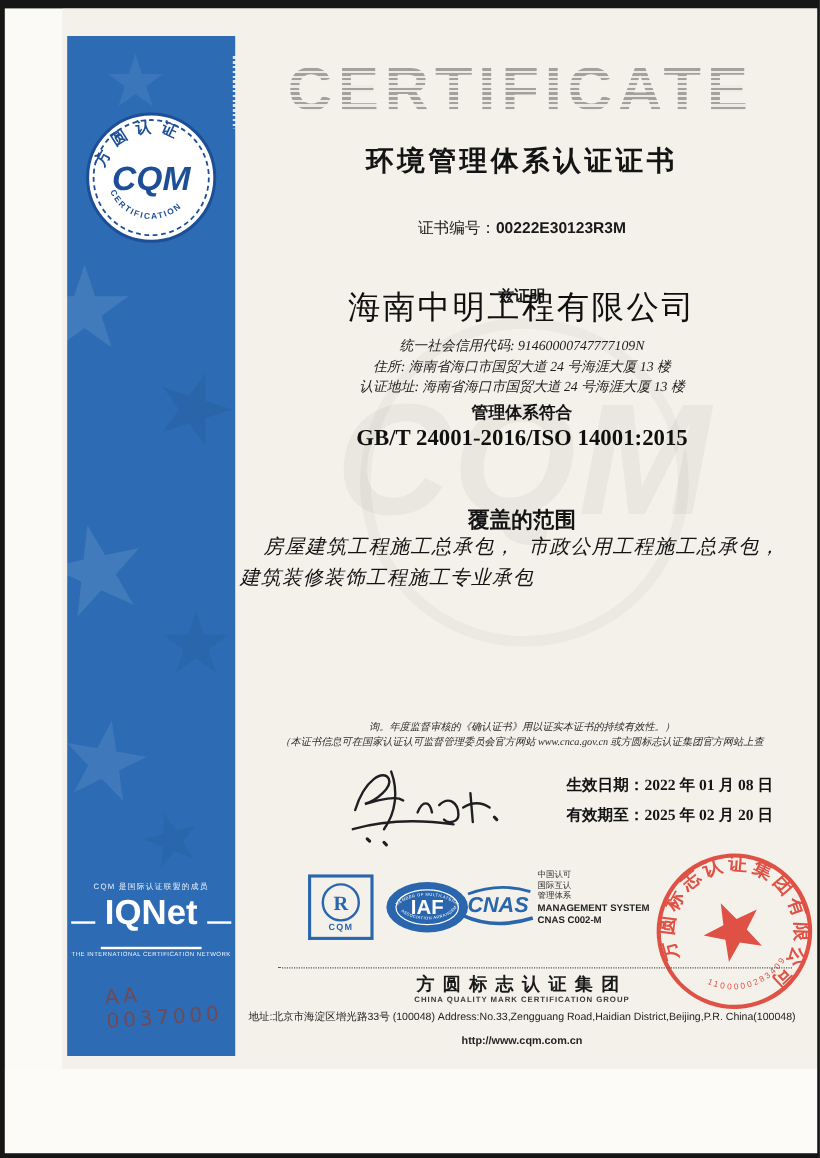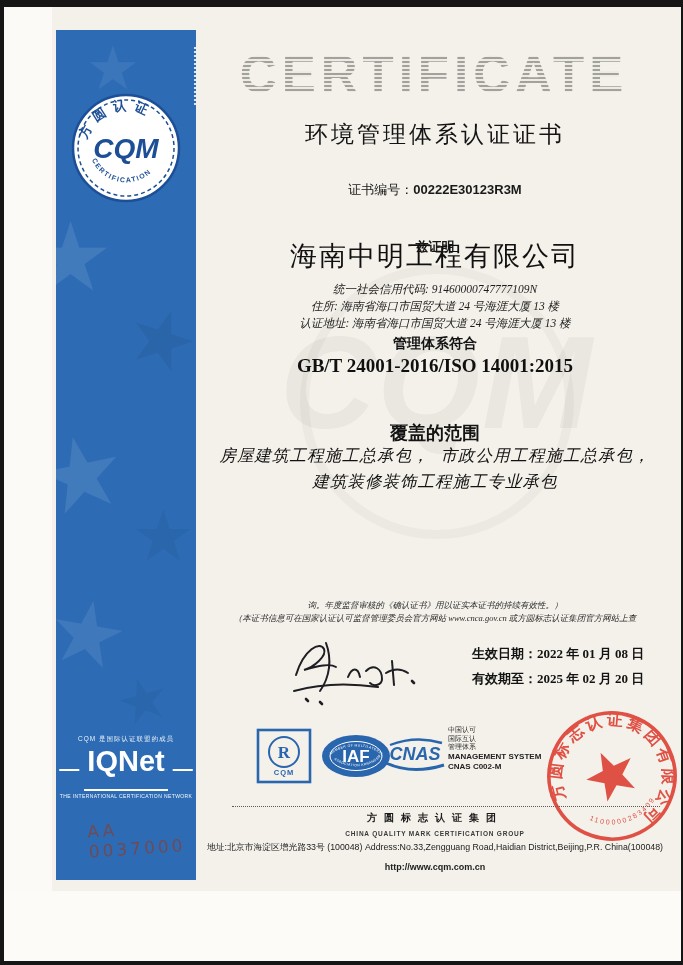--- a/index.html
+++ b/index.html
@@ -20,43 +20,43 @@
   .iqnet{position:absolute;left:0;top:705px;width:140px;text-align:center;color:#fff;}
   .iqnet-member{font-size:6.5px;letter-spacing:1px;opacity:.9;}
   .iqnet-row{display:flex;align-items:center;justify-content:center;gap:5px;margin-top:1px;}
   .iqnet-dash{font-size:20px;font-weight:bold;}
   .iqnet-name{font-size:29px;font-weight:bold;letter-spacing:0;border-bottom:2px solid #fff;padding:0 3px 11px 3px;}
   .iqnet-sub{font-size:5px;letter-spacing:.4px;margin-top:2px;opacity:.95;}
   .serial{position:absolute;left:32px;top:788px;font-size:17px;letter-spacing:3px;color:#7b4545;opacity:.85;transform:rotate(-4deg);font-family:"DejaVu Sans",sans-serif;}
   
   .cert-title{position:absolute;left:190px;top:38px;width:480px;text-align:center;font-size:51px;font-weight:bold;letter-spacing:5px;color:#a3a19b;font-family:"Liberation Sans",sans-serif;white-space:nowrap;}
   .cert-title-stripes{position:absolute;left:190px;top:38px;width:480px;height:62px;background:repeating-linear-gradient(to bottom,rgba(243,241,234,0) 0 2px,rgba(243,241,234,0.92) 2px 4px);pointer-events:none;}
-  .zh-title{position:absolute;left:196px;top:112px;width:470px;text-align:center;font-size:23px;font-weight:normal;letter-spacing:3px;color:#141414;}
+  .zh-title{position:absolute;left:196px;top:112px;width:470px;text-align:center;font-size:23px;font-weight:bold;letter-spacing:3px;color:#141414;}
   .cert-no{position:absolute;left:196px;top:174px;width:470px;text-align:center;font-size:13px;color:#191919;}
   .cert-no b{font-weight:700;}
   .certify{position:absolute;left:196px;top:206px;width:470px;text-align:center;font-size:13px;font-weight:600;color:#191919;margin-top:25px;}
   .company{position:absolute;left:196px;top:231px;width:470px;text-align:center;font-size:27px;color:#101010;font-family:"Liberation Serif",serif;letter-spacing:2px;}
   .org-lines{position:absolute;left:196px;top:274px;width:470px;text-align:center;font-size:11.5px;line-height:17px;color:#1c1c1c;font-family:"Liberation Serif",serif;font-style:italic;}
   .conform{position:absolute;left:196px;top:328px;width:470px;text-align:center;font-size:14px;font-weight:bold;color:#141414;}
   .standard{position:absolute;left:196px;top:348px;width:470px;text-align:center;font-size:19px;font-weight:bold;color:#101010;font-family:"Liberation Serif",serif;}
   .scope-label{position:absolute;left:196px;top:414px;width:470px;text-align:center;font-size:18px;font-weight:bold;color:#141414;}
   .scope1{position:absolute;left:196px;top:438px;width:470px;text-align:center;font-size:16.5px;color:#131313;font-family:Liberation Mono, monospace;font-style:italic;letter-spacing:1px;}
-  .scope2{position:absolute;left:196px;top:464px;width:470px;text-align:center;font-size:16.5px;color:#131313;font-family:"Liberation Serif",serif;font-style:italic;letter-spacing:1px;}
+  .scope2{position:absolute;left:196px;top:464px;width:470px;text-align:left;font-size:16.5px;color:#131313;font-family:"Liberation Serif",serif;font-style:italic;letter-spacing:1px;}
   .note{position:absolute;left:196px;top:592px;width:470px;text-align:center;font-size:8.5px;line-height:13px;color:#2c2c2c;font-family:"Liberation Serif",serif;font-style:italic;}
   .signature{position:absolute;left:282px;top:626px;}
   .dates{position:absolute;left:468px;top:634px;font-size:13px;font-weight:700;color:#131313;font-family:"Liberation Serif",serif;line-height:25px;white-space:nowrap;}
   
   .rcqm{position:absolute;left:252px;top:721px;}
   .iaf{position:absolute;left:316px;top:726px;}
   .cnas{position:absolute;left:378px;top:726px;}
   .acc-text{position:absolute;left:444px;top:719px;color:#2f2f2f;font-size:7px;line-height:8.5px;}
   .acc-text .en{font-weight:bold;font-size:8px;color:#222;margin-top:1.5px;}
   .seal{position:absolute;left:523px;top:684px;transform:rotate(-26deg);opacity:.92;}
   .dotline{position:absolute;left:228px;top:799px;width:428px;border-top:1px dotted #5a5a5a;}
-  .group-zh{position:absolute;left:196px;top:804px;width:470px;text-align:center;font-size:10px;font-weight:bold;letter-spacing:7px;color:#1a1a1a;}
+  .group-zh{position:absolute;left:196px;top:804px;width:470px;text-align:center;font-size:15px;font-weight:bold;letter-spacing:7px;color:#1a1a1a;}
   .group-en{position:absolute;left:196px;top:823px;width:470px;text-align:center;font-size:6.5px;font-weight:bold;letter-spacing:.8px;color:#3a3a3a;}
   .addr{position:absolute;left:186px;top:835px;width:490px;text-align:center;font-size:8.8px;color:#222;}
   .site{position:absolute;left:196px;top:855px;width:470px;text-align:center;font-size:9px;font-weight:bold;color:#222;}
 </style>
 </head>
 <body>
 
 <div class="frame">
   <div class="page">
     <div class="paper"></div>

